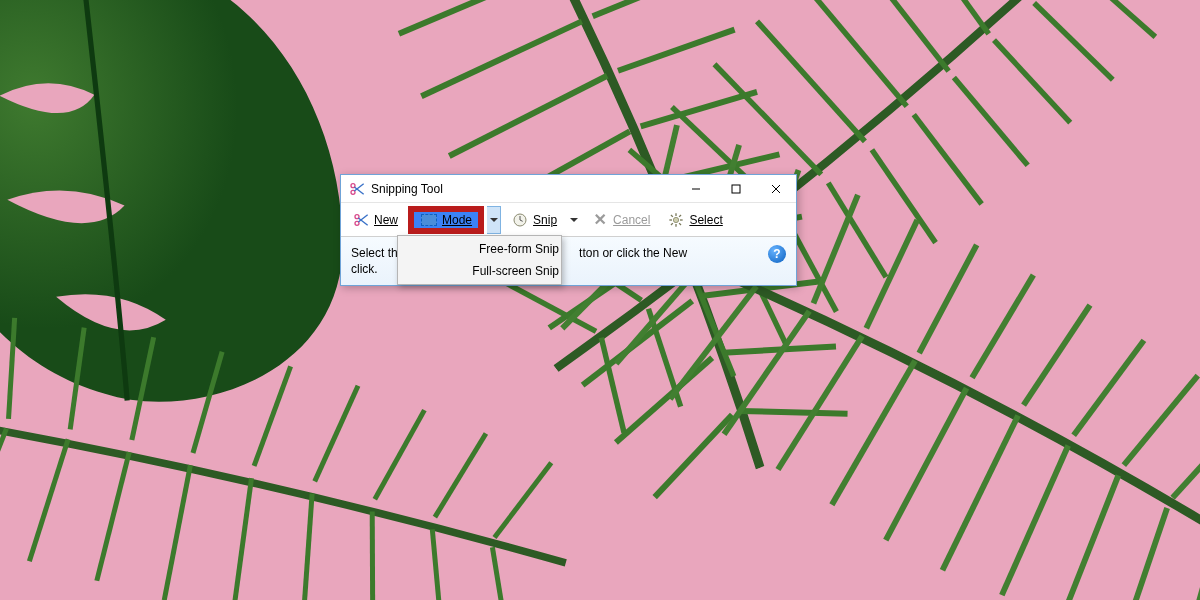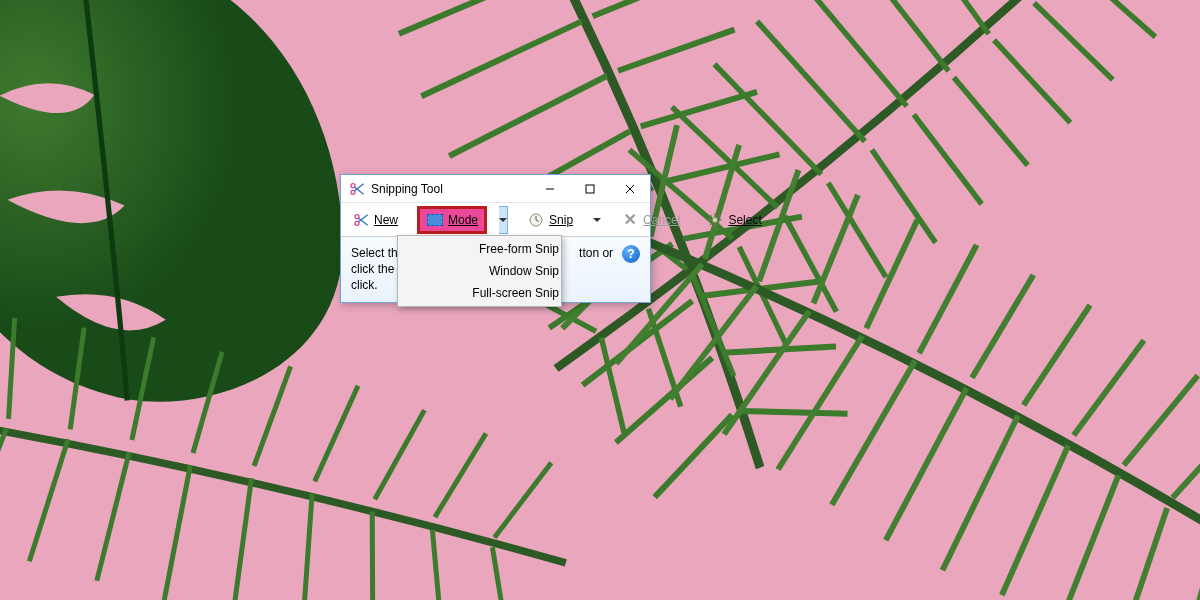--- a/index.html
+++ b/index.html
@@ -15,21 +15,21 @@
   .leaf {
     position: absolute;
     pointer-events: none;
   }
   .palm svg, .monstera svg { display:block; }
   
   
   .window {
     position: absolute;
     left: 340px; top: 174px;
-    width: 311px;
+    width: 457px;
     background: #ffffff;
     border: 1px solid #6fa3d8;
     box-shadow: 2px 2px 8px rgba(0,0,0,0.25);
   }
   .titlebar {
     height: 28px;
     display: flex;
     align-items: center;
     background: #ffffff;
     border-bottom: 1px solid #e5e5e5;
@@ -37,39 +37,39 @@
   .titlebar .app-icon { width: 16px; height:16px; margin: 0 6px 0 8px; display:flex; align-items:center; justify-content:center;}
   .titlebar .title { flex:1; color:#000; font-size:12px; }
   .win-controls { display:flex; height:100%; }
   .win-btn { width:40px; display:flex; align-items:center; justify-content:center; color:#333; }
   
   .toolbar {
     height: 34px;
     display:flex;
     align-items:center;
     padding: 2px 4px;
-    gap: 12px;
+    gap: 3px;
     background:#ffffff;
     border-bottom:1px solid #d0d0d0;
   }
   .tbtn {
     display:flex; align-items:center;
     height:28px;
     padding: 0 6px;
     border:1px solid transparent;
     gap:4px;
     color:#000;
   }
   .tbtn.disabled { color:#9b9b9b; }
   .tbtn .lbl { }
   .tbtn .ul { text-decoration: underline; }
   .tbtn .ic { width:18px; height:18px; display:flex; align-items:center; justify-content:center; }
   .tbtn.active {
-    background:#ec4899;
-    border:3px solid #b91c1c;
+    background:#3b82f6;
+    border:6px solid #b91c1c;
   }
   .drop-caret {
     width:14px; height:28px; display:flex; align-items:center; justify-content:center;
     border:1px solid transparent;
   }
   .drop-caret.active { background:#cfe4f8; border:1px solid #7fb3e2; border-left:none; }
   .caret { width:0;height:0;border-left:4px solid transparent;border-right:4px solid transparent;border-top:4px solid #333; }
   
   .info-area {
     background: linear-gradient(#f6fbff,#eaf3fc);
@@ -391,21 +391,17 @@
     </div>
   </div>
 
   <div class="dropdown">
     <div class="dd-item">
       <span class="dd-radio"></span>
       <span class="dd-label">Free-form Snip</span>
     </div>
     <div class="dd-item">
       <span class="dd-radio"></span>
-      <span class="dd-label">Window Snip</span>
-    </div>
-    <div class="dd-item">
-      <span class="dd-radio"></span>
       <span class="dd-label">Full-screen Snip</span>
     </div>
   </div>
 
 </div>
 
 </body></html>

